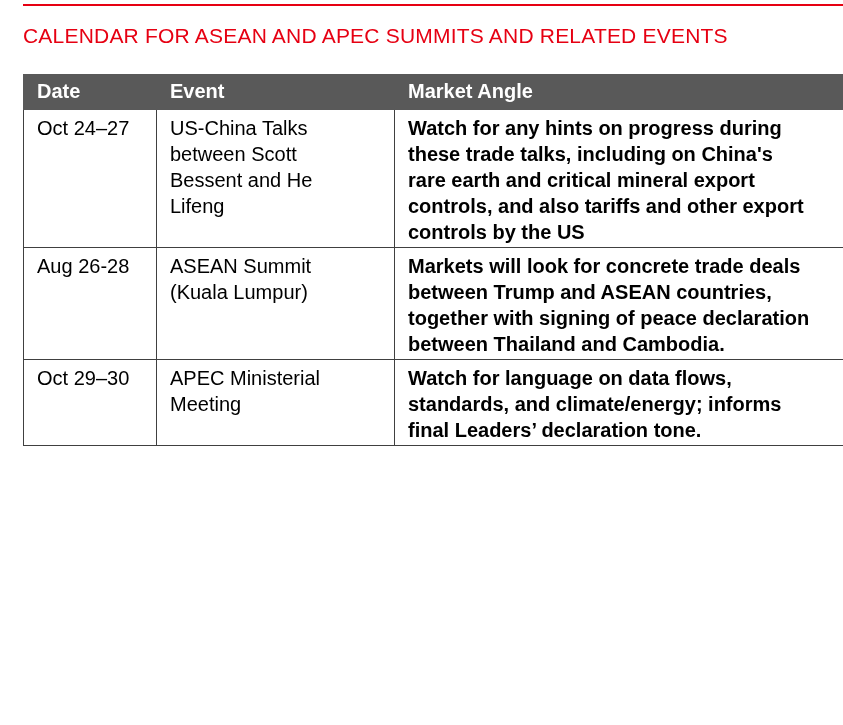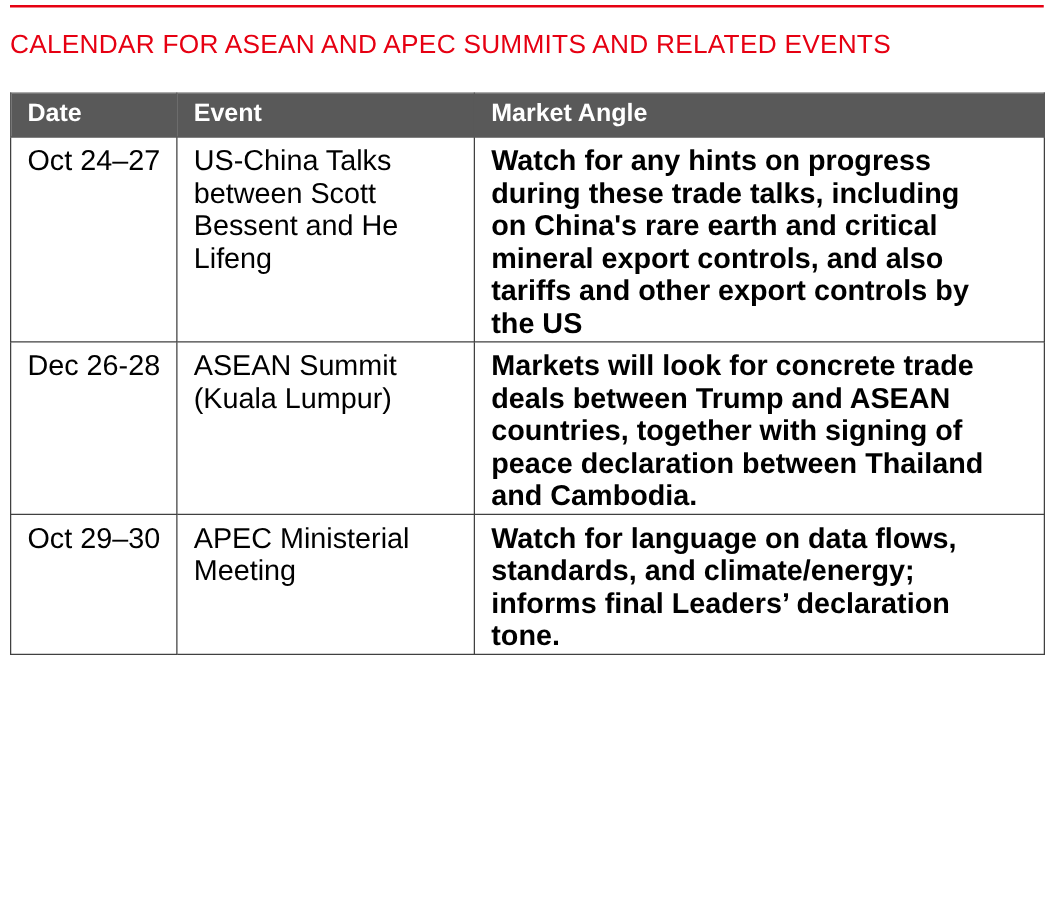--- a/index.html
+++ b/index.html
@@ -11,21 +11,21 @@
     --source-text:#595959;
   }
   *{box-sizing:border-box;}
   html,body{margin:0;padding:0;background:#ffffff;}
   body{
     width:843px;height:725px;
     font-family:"Liberation Sans","DejaVu Sans",sans-serif;
     color:var(--body-text);
     overflow:hidden;
   }
-  .page{padding:4px 8px 0 8px;}
+  .page{padding:4px 8px 0 23px;}
   .top-rule{
     height:2px;width:827px;
     background:var(--accent-red);
   }
   .title{
     margin:17px 0 0 0;
     color:var(--accent-red);
     font-size:21px;
     font-weight:400;
     letter-spacing:0.2px;
@@ -47,21 +47,21 @@
     text-align:left;
     font-size:20px;
     font-weight:700;
     line-height:25px;
     padding:4px 10px 5px 13px;
     border:1px solid var(--header-bg);
   }
   .events-table td{
     border:1px solid var(--border);
     vertical-align:top;
-    font-size:23px;
+    font-size:20px;
     line-height:26px;
     padding:5px 10px 2px 13px;
     color:var(--body-text);
   }
   .events-table td.col-event{padding-right:29px;}
   .events-table td.col-market{padding-right:37px;font-weight:bold;}
   .source{
     margin:10px 0 0 0;
     color:var(--source-text);
     font-style:italic;
@@ -89,21 +89,21 @@
           <th class="col-market">Market Angle</th>
         </tr>
     </thead>
     <tbody>
         <tr>
           <td class="col-date">Oct 24–27</td>
           <td class="col-event">US-China Talks between Scott Bessent and He Lifeng</td>
           <td class="col-market">Watch for any hints on progress during these trade talks, including on China's rare earth and critical mineral export controls, and also tariffs and other export controls by the US</td>
         </tr>
         <tr>
-          <td class="col-date">Dec 26-28</td>
+          <td class="col-date">Aug 26-28</td>
           <td class="col-event">ASEAN Summit (Kuala Lumpur)</td>
           <td class="col-market">Markets will look for concrete trade deals between Trump and ASEAN countries, together with signing of peace declaration between Thailand and Cambodia.</td>
         </tr>
         <tr>
           <td class="col-date">Oct 29–30</td>
           <td class="col-event">APEC Ministerial Meeting</td>
           <td class="col-market">Watch for language on data flows, standards, and climate/energy; informs final Leaders’ declaration tone.</td>
         </tr>
       </tbody>
   </table>

